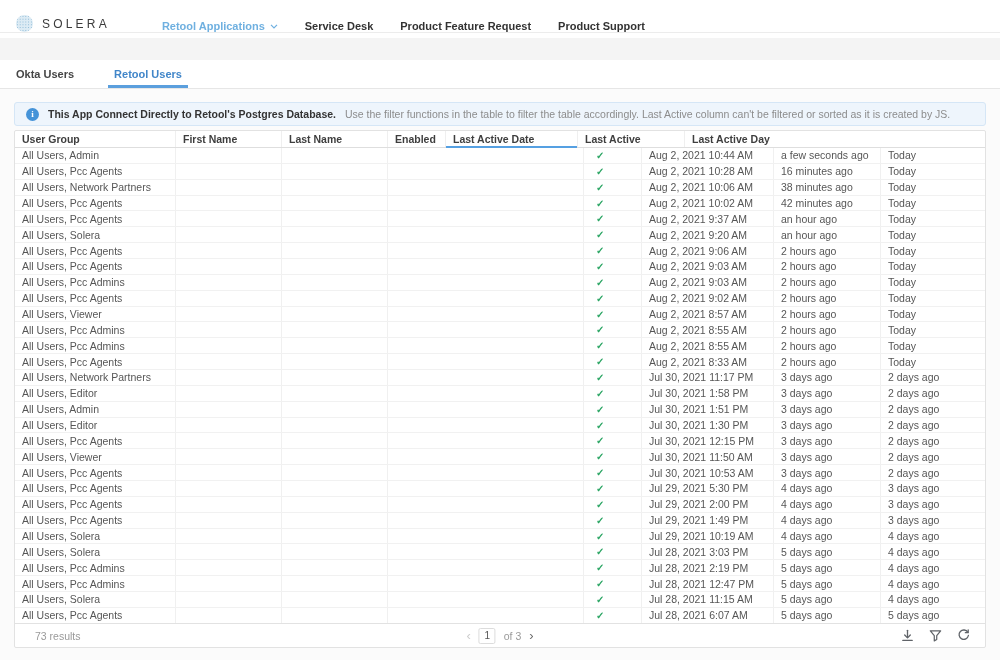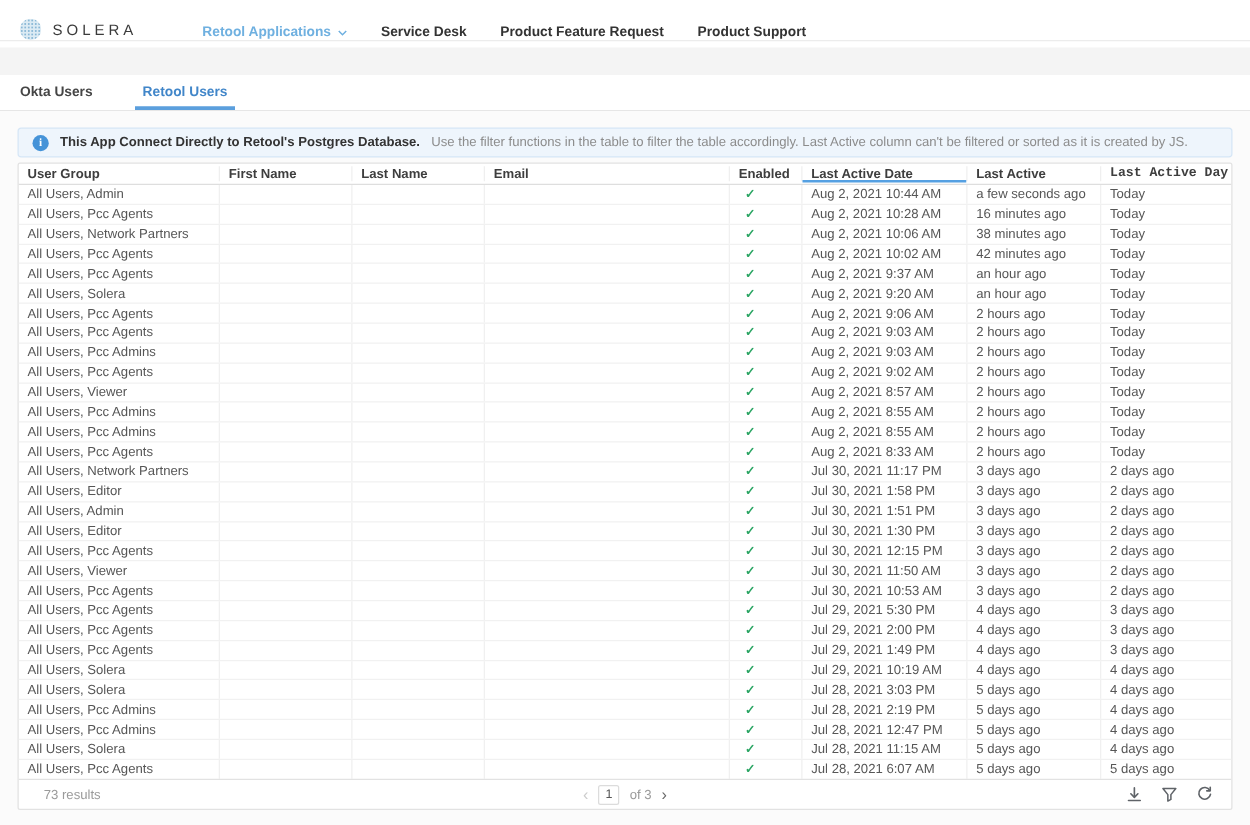--- a/index.html
+++ b/index.html
@@ -30,24 +30,24 @@
 
   .banner { height:24px; background:#eef5fc; border:1px solid #d5e6f6; border-radius:3px;
     display:flex; align-items:center; padding:0 11px; gap:9px; margin-bottom:4px; }
   .info-icon { width:13px; height:13px; border-radius:50%; background:#4593d8; color:#fff; font-size:9px; font-weight:700;
     display:flex; align-items:center; justify-content:center; flex:0 0 13px; font-family:"Liberation Serif", serif; }
   .banner-bold { font-size:10.5px; font-weight:700; color:#333; white-space:nowrap; }
   .banner-text { font-size:10.5px; color:#8c8c8c; white-space:nowrap; overflow:hidden; }
 
   
   .table { background:#fff; border:1px solid #e2e2e2; border-radius:2px; }
-  .thead { display:flex; height:17px; border-bottom:1px solid #dedede;align-items:center; }
+  .thead { display:flex; height:17px; border-bottom:1px solid #dedede; }
   .th { font-size:10.5px; font-weight:700; color:#3e3e3e; display:flex; align-items:center;
     padding-left:7px; border-right:1px solid #efefef; position:relative; white-space:nowrap; cursor:pointer; }
-  .th:last-child { border-right:none;font-family:Liberation Mono, monospace; }
+  .th:last-child { border-right:none; }
   .th.sorted::after { content:""; position:absolute; left:0; right:0; bottom:-1px; height:2.5px; background:#55a0e2; }
   .tbody { display:flex; flex-direction:column; height:475px; }
   .trow { flex:1 1 0; display:flex; border-bottom:1px solid #f1f1f1; min-height:0; }
   .trow:last-child { border-bottom:none; }
   .td { font-size:10.5px; color:#565656; display:flex; align-items:center; padding-left:7px;
     border-right:1px solid #f0f0f0; overflow:hidden; white-space:nowrap; }
   .td:last-child { border-right:none; }
   .td.check { color:#2aa563; font-weight:700; font-size:10px; padding-left:12px; }
   .c0{width:161px} .c1{width:106px} .c2{width:106px} .c3{width:196px}
   .c4{width:58px} .c5{width:132px} .c6{width:107px} .c7{flex:1}
@@ -99,21 +99,20 @@
     <span class="info-icon">i</span>
     <span class="banner-bold">This App Connect Directly to Retool's Postgres Database.</span>
     <span class="banner-text">Use the filter functions in the table to filter the table accordingly. Last Active column can't be filtered or sorted as it is created by JS.</span>
   </div>
 
   <div class="table">
     <div class="thead">
       <div class="th c0">User Group</div>
       <div class="th c1">First Name</div>
       <div class="th c2">Last Name</div>
-      <div class="th c3">Email</div>
       <div class="th c4">Enabled</div>
       <div class="th c5 sorted">Last Active Date</div>
       <div class="th c6">Last Active</div>
       <div class="th c7">Last Active Day</div>
     </div>
 
     <div class="tbody">
         <div class="trow">
         <div class="td c0">All Users, Admin</div>
         <div class="td c1"></div>

